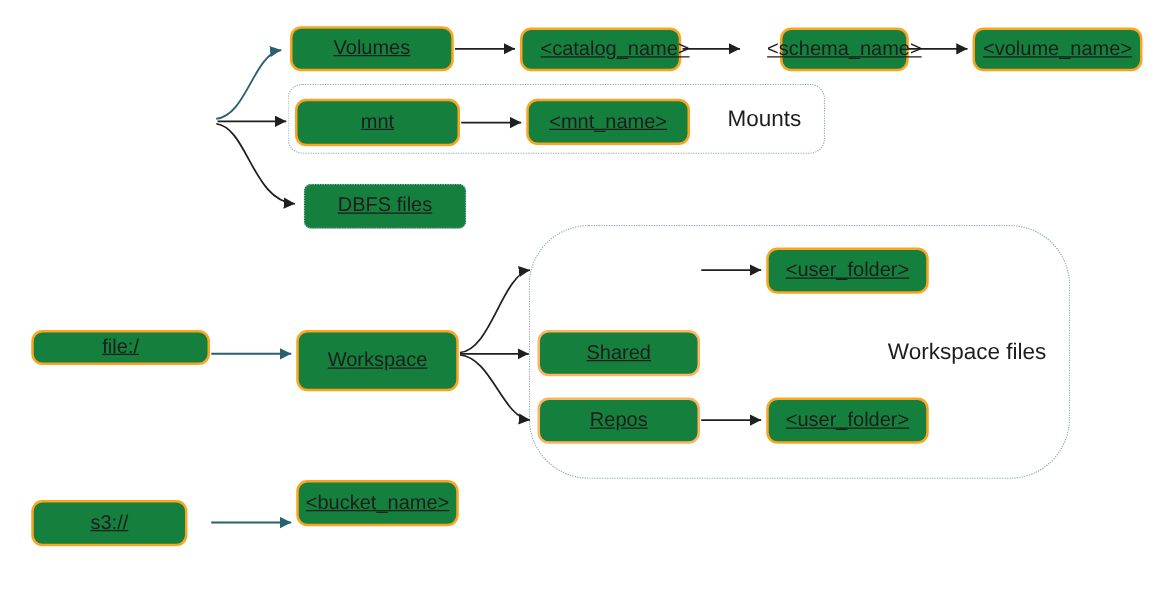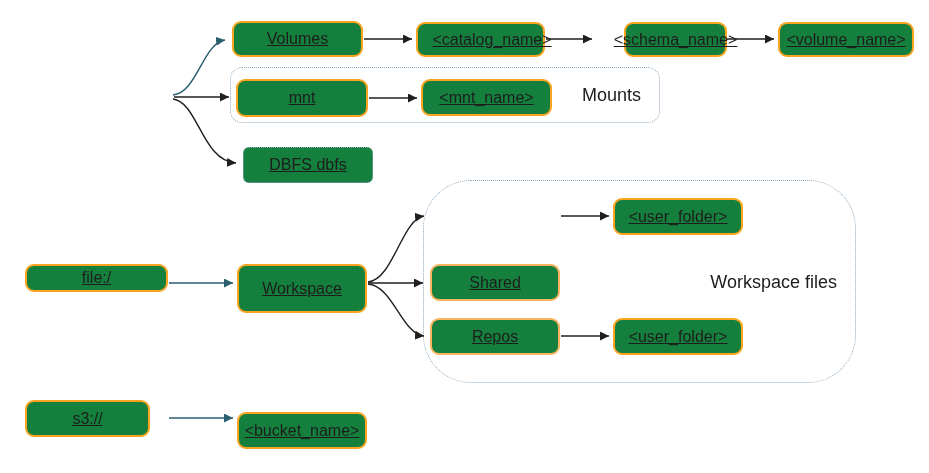--- a/index.html
+++ b/index.html
@@ -112,26 +112,26 @@
 
 
   <div class="node" style="left:232px;top:21px;width:131px;height:36px;">Volumes</div>
   <div class="node" style="left:416px;top:22px;width:129px;height:35px;padding-left:23px;">&lt;catalog_name&gt;</div>
   <div class="node" style="left:624px;top:22px;width:103px;height:35px;">&lt;schema_name&gt;</div>
   <div class="node" style="left:778px;top:22px;width:136px;height:35px;">&lt;volume_name&gt;</div>
 
   <div class="node" style="left:236px;top:79px;width:132px;height:38px;">mnt</div>
   <div class="node" style="left:421px;top:79px;width:131px;height:37px;">&lt;mnt_name&gt;</div>
 
-  <div class="node dotted" style="left:243px;top:147px;width:130px;height:36px;">DBFS dbfs</div>
+  <div class="node dotted" style="left:243px;top:147px;width:130px;height:36px;">DBFS files</div>
 
   <div class="node" style="left:25px;top:264px;width:143px;height:28px;">file:/</div>
   <div class="node" style="left:237px;top:264px;width:130px;height:49px;">Workspace</div>
 
   <div class="node" style="left:613px;top:198px;width:130px;height:37px;">&lt;user_folder&gt;</div>
   <div class="node light" style="left:430px;top:264px;width:130px;height:37px;">Shared</div>
   <div class="node light" style="left:430px;top:318px;width:130px;height:37px;">Repos</div>
   <div class="node" style="left:613px;top:318px;width:130px;height:37px;">&lt;user_folder&gt;</div>
 
   <div class="node" style="left:25px;top:400px;width:125px;height:37px;">s3://</div>
-  <div class="node" style="left:237px;top:412px;width:130px;height:37px;">&lt;bucket_name&gt;</div>
+  <div class="node" style="left:237px;top:384px;width:130px;height:37px;">&lt;bucket_name&gt;</div>
 
 </div>
 
 </body></html>

